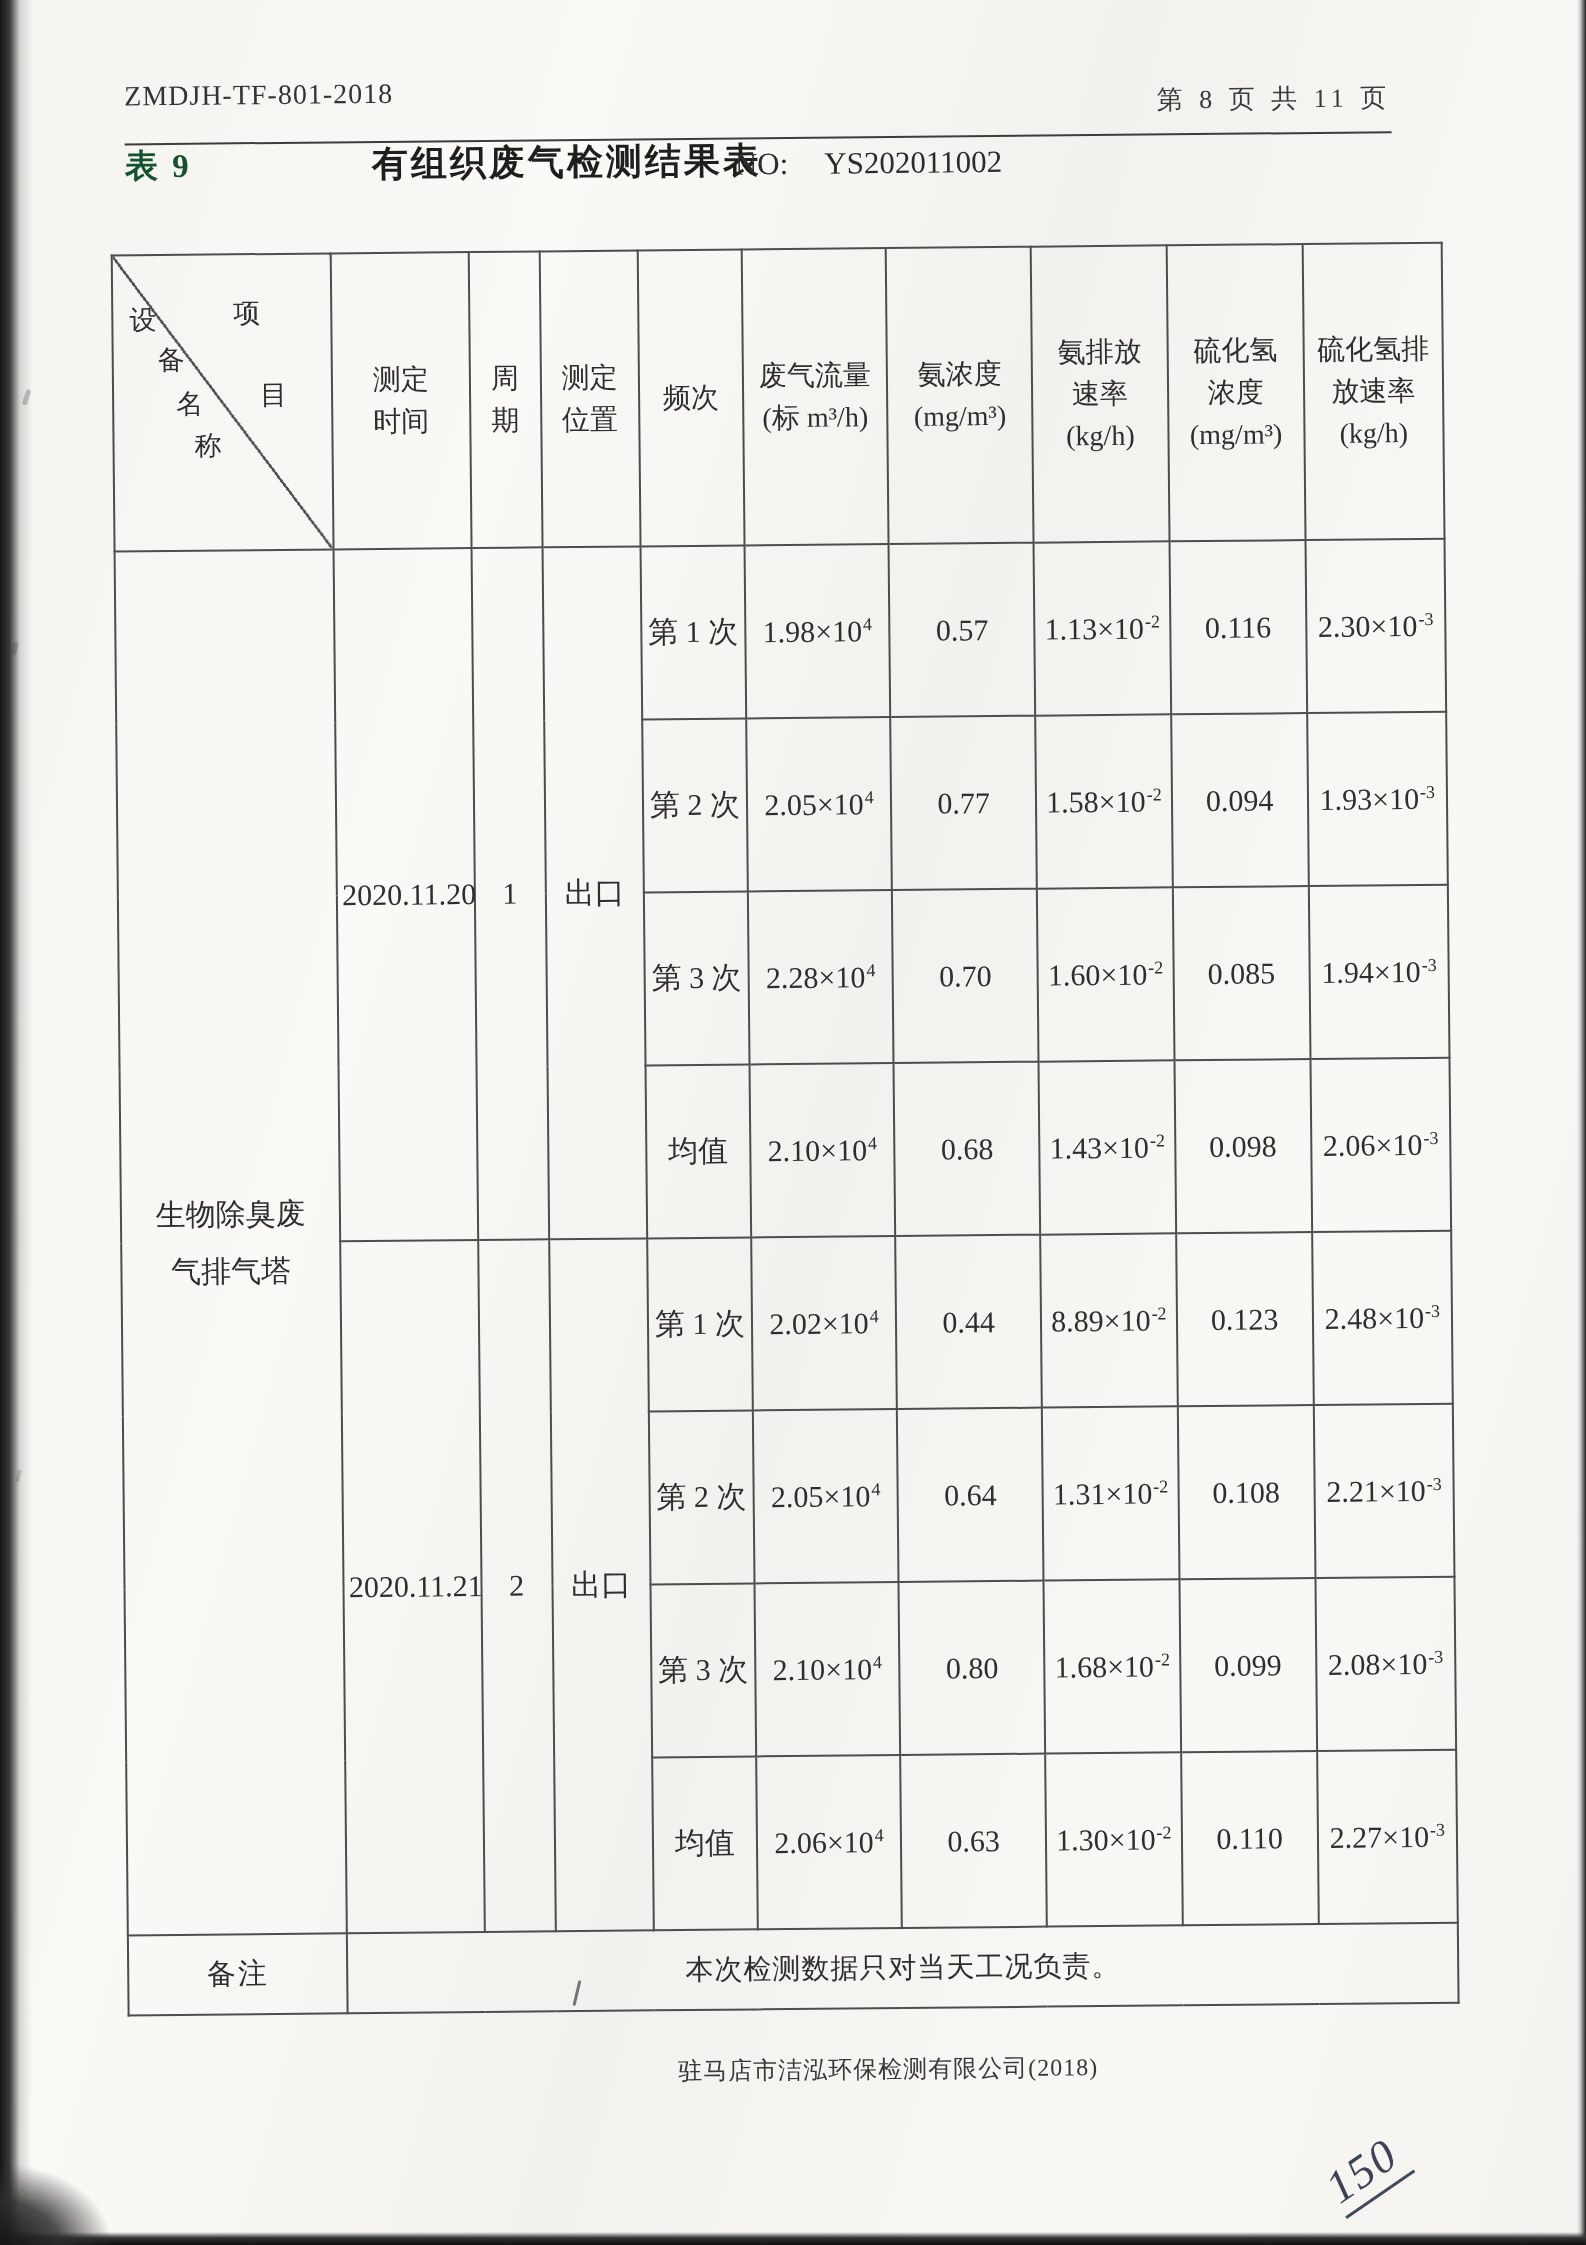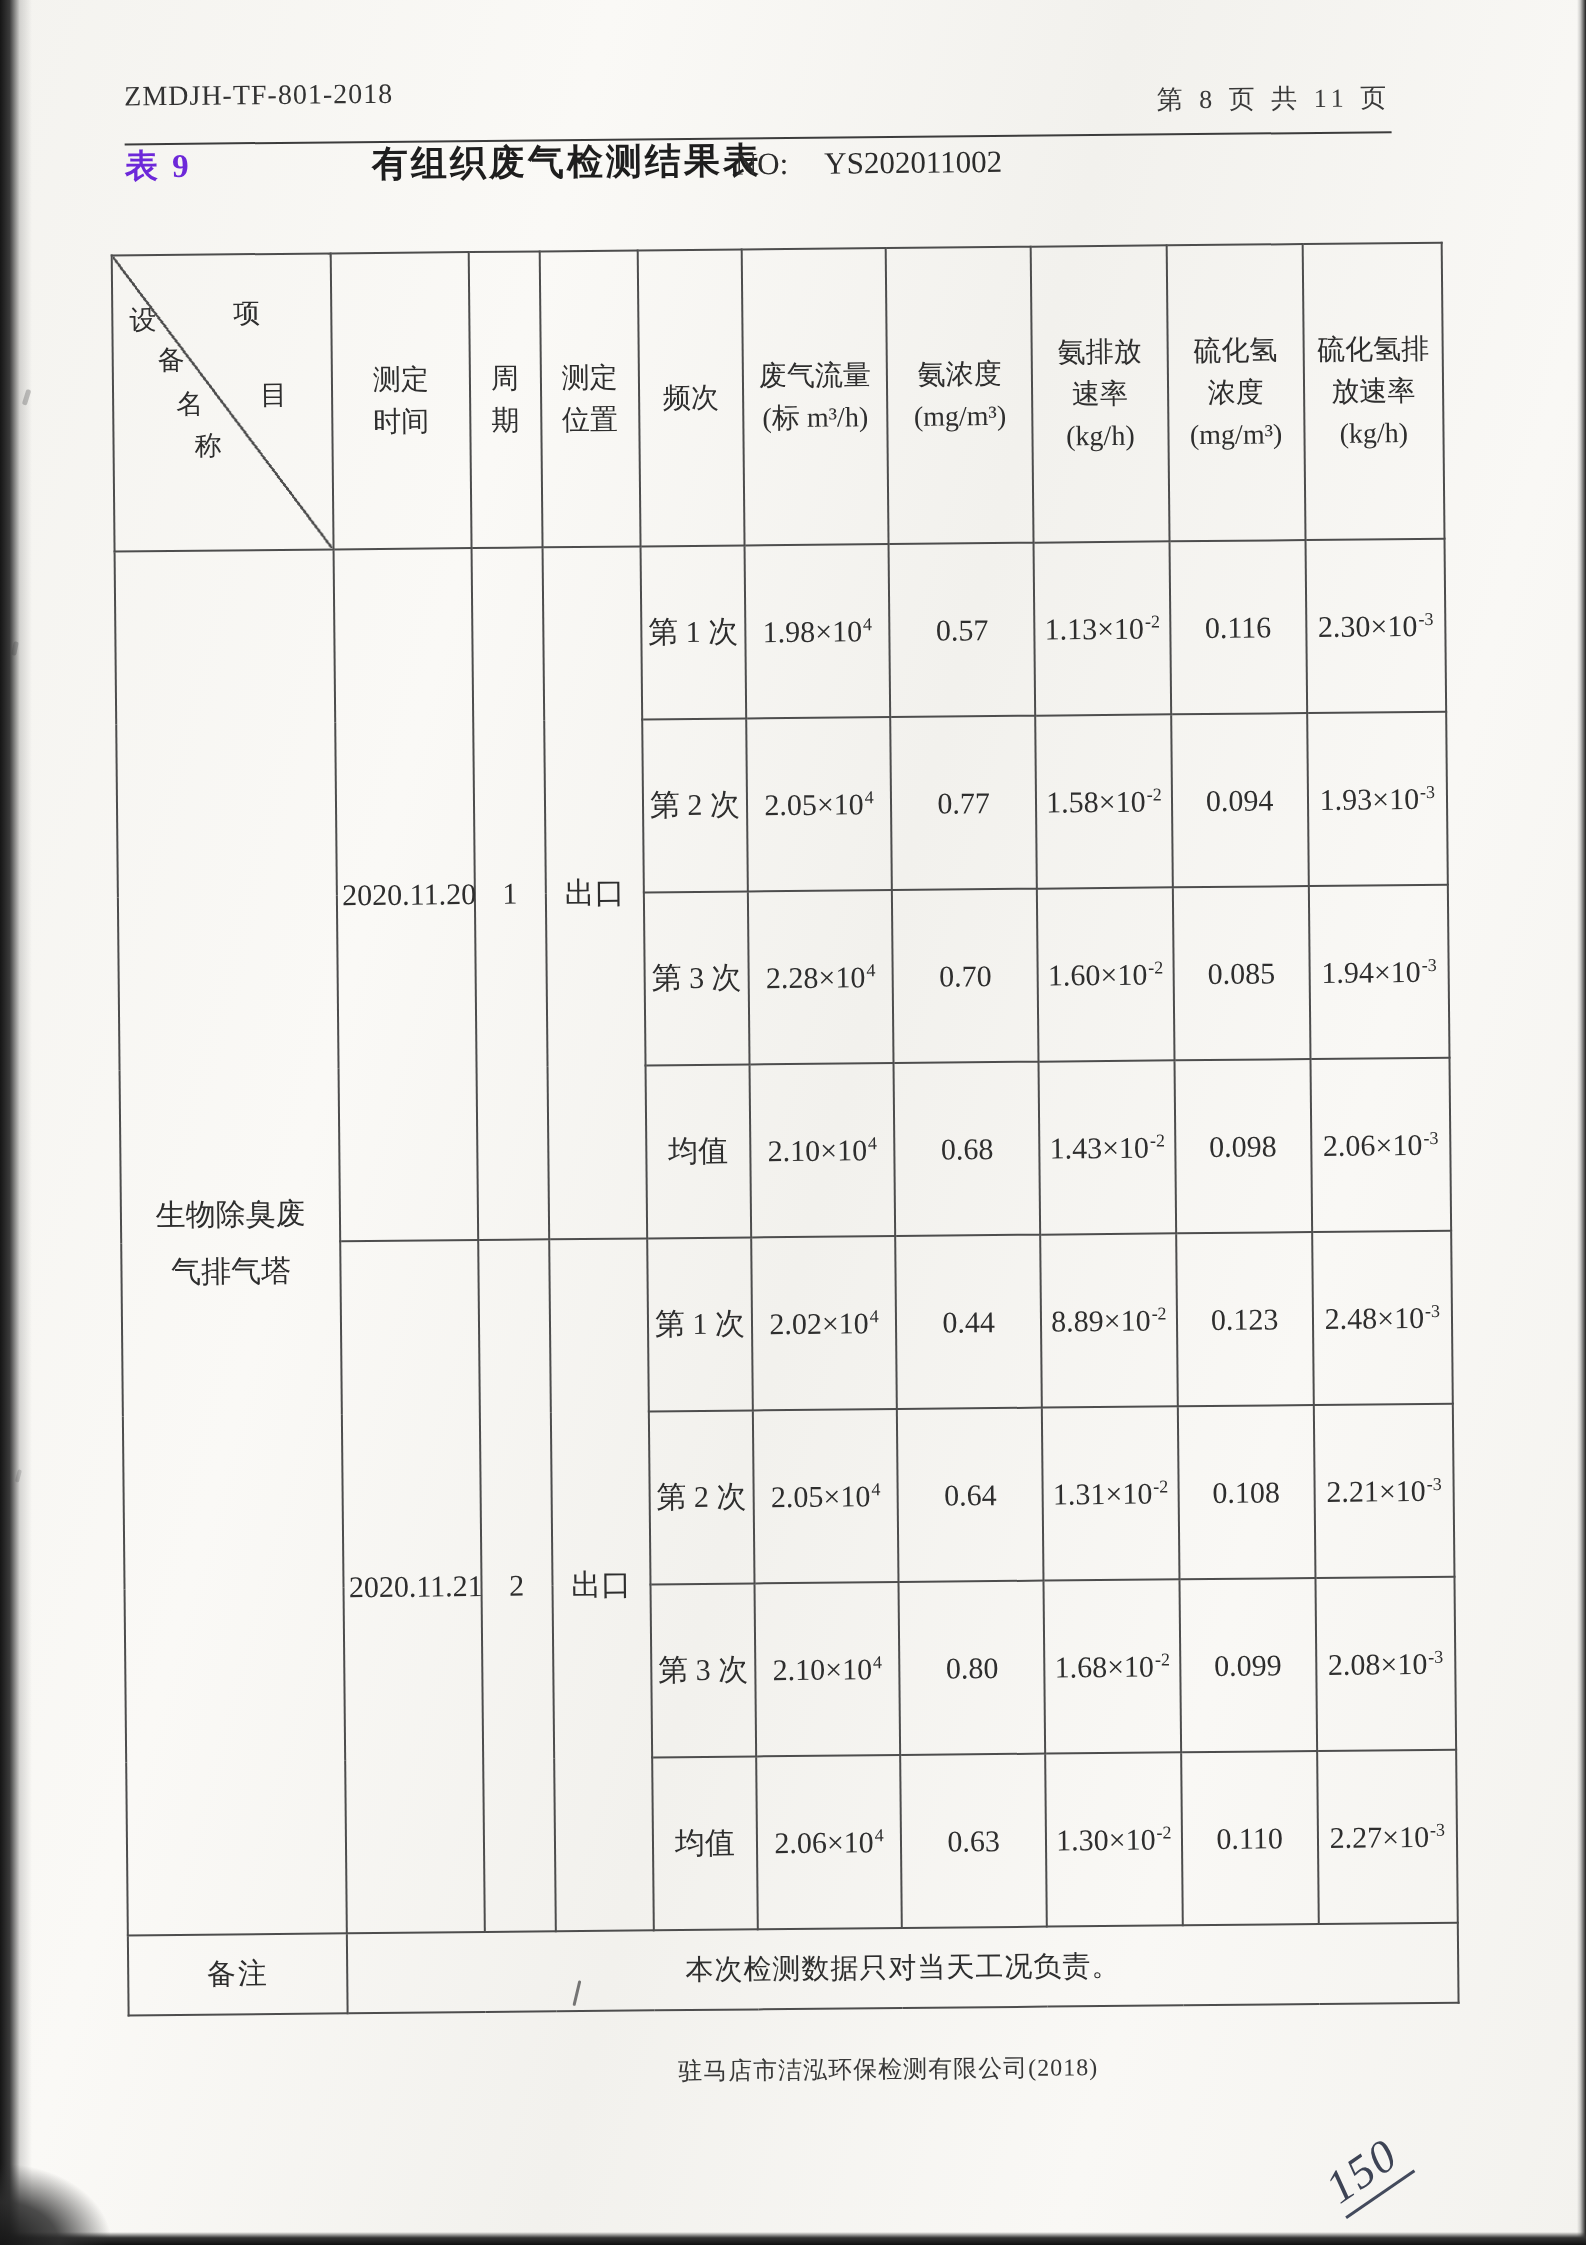--- a/index.html
+++ b/index.html
@@ -14,21 +14,21 @@
   .doc-header{
     position:absolute;left:133px;top:74px;width:1267px;
     display:flex;justify-content:space-between;align-items:flex-start;
     border-bottom:2.5px solid #3c3c3c;padding-bottom:16px;
   }
   .doc-code{font-size:28px;letter-spacing:1px;color:#333;}
   .page-info{font-size:26px;letter-spacing:5px;color:#3a3a3a;margin-top:12px;}
 
   
   .title-row{position:absolute;left:133px;top:136px;width:1312px;height:50px;}
-  .table-label{position:absolute;left:0;top:2px;font-size:33px;font-weight:700;color:#6d28d9;letter-spacing:3px;}
+  .table-label{position:absolute;left:0;top:2px;font-size:33px;font-weight:700;color:#14532d;letter-spacing:3px;}
   .main-heading{position:absolute;left:247px;top:0;font-size:36px;font-weight:700;color:#1e1e1e;letter-spacing:3px;}
   .report-no{position:absolute;left:610px;top:10px;font-size:31px;color:#2c2c2c;}
   .report-no .no-value{margin-left:36px;}
 
   
   table.results{
     position:absolute;left:118px;top:248px;width:1332px;
     border-collapse:collapse;table-layout:fixed;
   }
   table.results th,table.results td{

